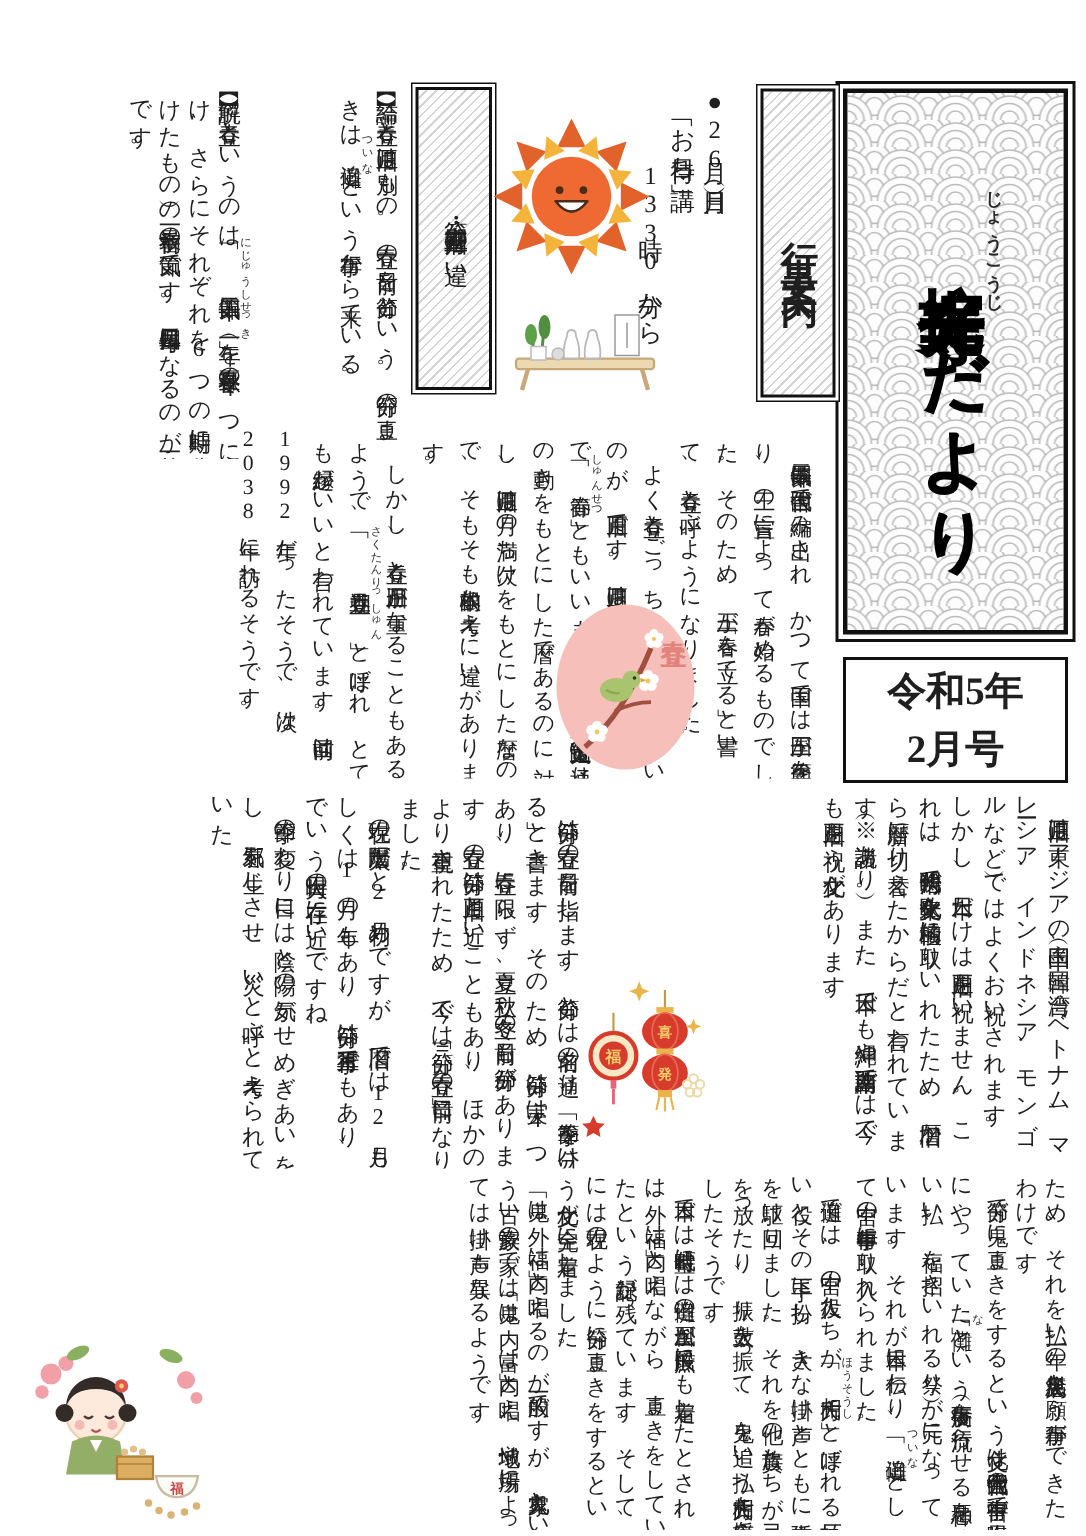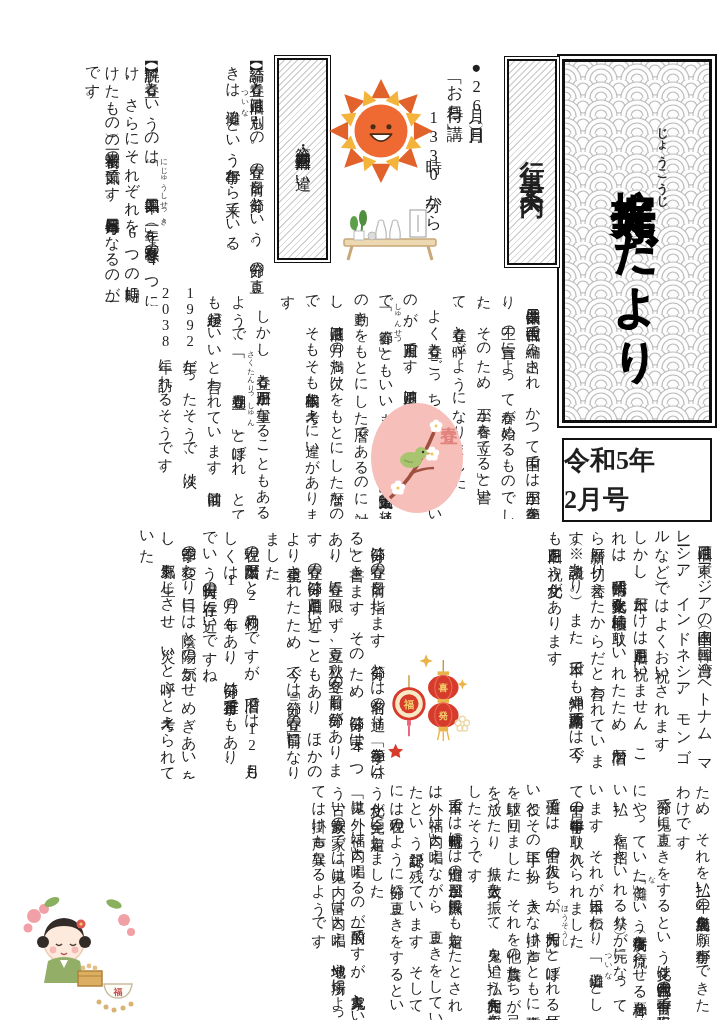--- a/index.html
+++ b/index.html
@@ -13,21 +13,21 @@
 
   
   .title-box{left:557px;top:54px;width:160px;height:374px;border:2px solid #111;padding:3px;box-sizing:border-box;background:#fff;}
   .title-inner{position:relative;width:100%;height:100%;border:3px solid #111;box-sizing:border-box;overflow:hidden;}
   .title-pattern{position:absolute;inset:0;width:100%;height:100%;}
   .title-text{position:absolute;inset:0;display:flex;align-items:center;justify-content:center;
       font-family:"DejaVu Sans","Liberation Sans",sans-serif;font-weight:bold;font-size:44px;
       -webkit-text-stroke:1.2px #000;letter-spacing:0.08em;color:#000;}
   .title-text rt{font-size:12px;-webkit-text-stroke:0;font-weight:bold;}
   .issue-box{left:562px;top:438px;width:150px;height:84px;border:2px solid #111;box-sizing:border-box;
-      display:flex;flex-direction:column;justify-content:center;gap:4px;
+      display:flex;flex-direction:column;align-items:center;justify-content:center;gap:4px;
       font-size:26px;font-weight:bold;}
 
   
   .hatch-box{border:1.5px solid #111;padding:2px;box-sizing:border-box;background:#fff;}
   .hatch-inner{width:100%;height:100%;border:2px solid #111;box-sizing:border-box;
       background:repeating-linear-gradient(135deg,#ffffff 0px,#ffffff 3.5px,#d4d4d4 3.5px,#d4d4d4 4.6px);
       display:flex;align-items:center;justify-content:center;}
   .events-box{left:504px;top:56px;width:56px;height:212px;}
   .events-label{font-size:25px;font-weight:600;letter-spacing:0.42em;}
   .feature-box{left:274px;top:55px;width:57px;height:208px;}

